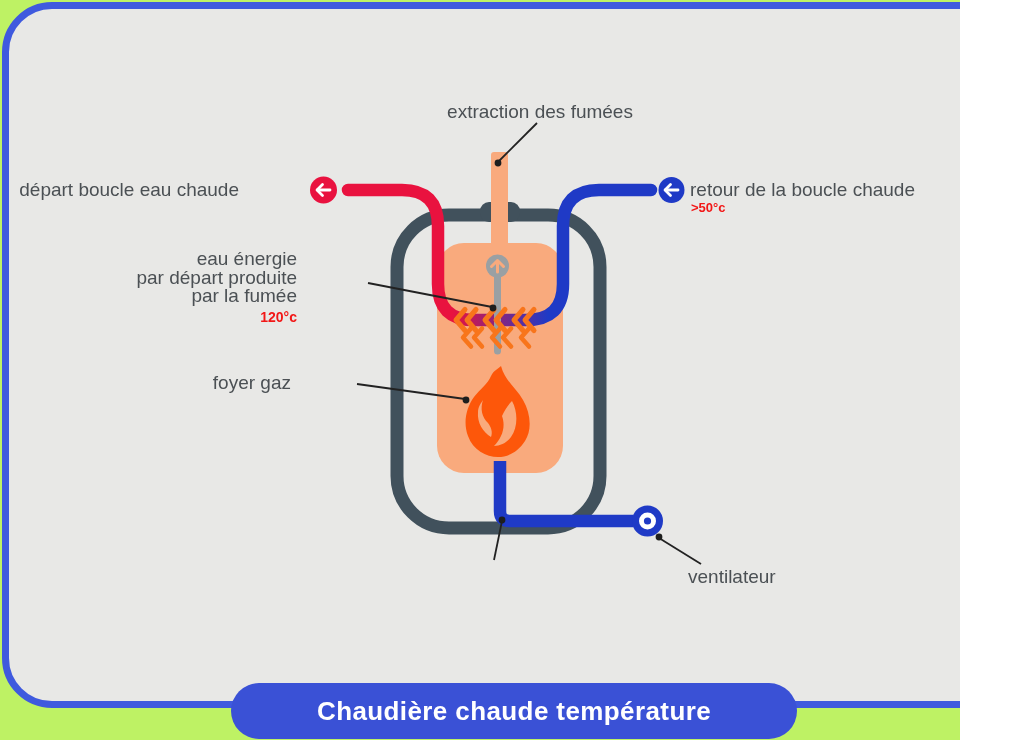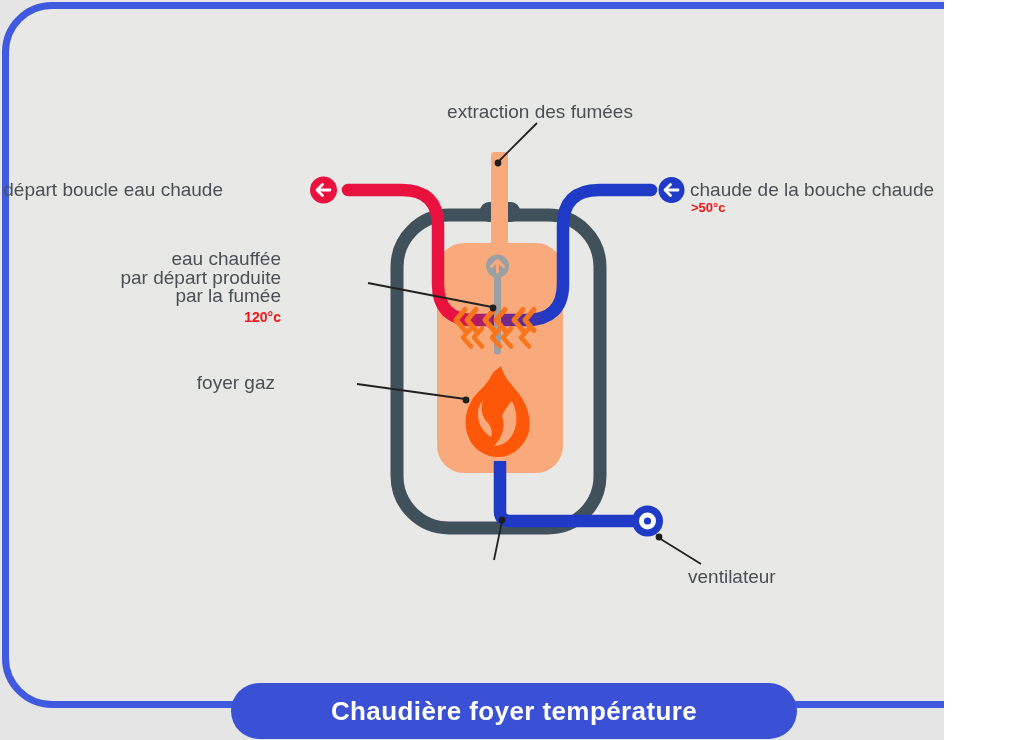--- a/index.html
+++ b/index.html
@@ -1,18 +1,18 @@
 <!DOCTYPE html>
 <html><head>
 <meta charset="utf-8">
 <style>
   html,body{margin:0;padding:0;background:#ffffff;}
   .stage{
     position:relative;width:944px;height:740px;overflow:hidden;
-    font-family:"Liberation Sans",sans-serif;background:#e5e5e5;
+    font-family:"Liberation Sans",sans-serif;background:#bef264;padding-left:16px;
   }
   .card{
     position:absolute;left:2px;top:2px;width:1020px;height:706px;
     box-sizing:border-box;border:7px solid #3f5ade;border-radius:50px;
     background:#e8e8e6;
   }
   .diagram-svg{position:absolute;left:0;top:0;}
   .lbl{
     position:absolute;color:#4b5054;font-size:19px;line-height:21px;
     white-space:nowrap;
@@ -150,32 +150,32 @@
       <circle cx="466" cy="400" r="3.4"></circle>
       <circle cx="502" cy="520" r="3.4"></circle>
       <circle cx="659" cy="537" r="3.4"></circle>
     </g>
   </svg>
 
   <div class="lbl center" style="left:400px;top:101px;width:280px;">extraction des fumées</div>
 
   <div class="lbl right" style="right:721px;top:179px;">départ boucle eau chaude</div>
 
-  <div class="lbl" style="left:690px;top:179px;">chaude de la bouche chaude</div>
+  <div class="lbl" style="left:690px;top:179px;">retour de la boucle chaude</div>
   <div class="temp" style="left:691px;top:200px;">&gt;50°c</div>
 
   <div class="eau-block">
-    <div>eau chauffée</div>
+    <div>eau énergie</div>
     <div>par départ produite</div>
     <div>par la fumée</div>
     <div class="t">120°c</div>
   </div>
 
   <div class="lbl right" style="right:669px;top:372px;">foyer gaz</div>
 
 
   <div class="lbl" style="left:688px;top:566px;">ventilateur</div>
 
   <div class="title-pill">
-    <span>Chaudière foyer température</span>
+    <span>Chaudière chaude température</span>
   </div>
 
 </div>
 
 </body></html>

